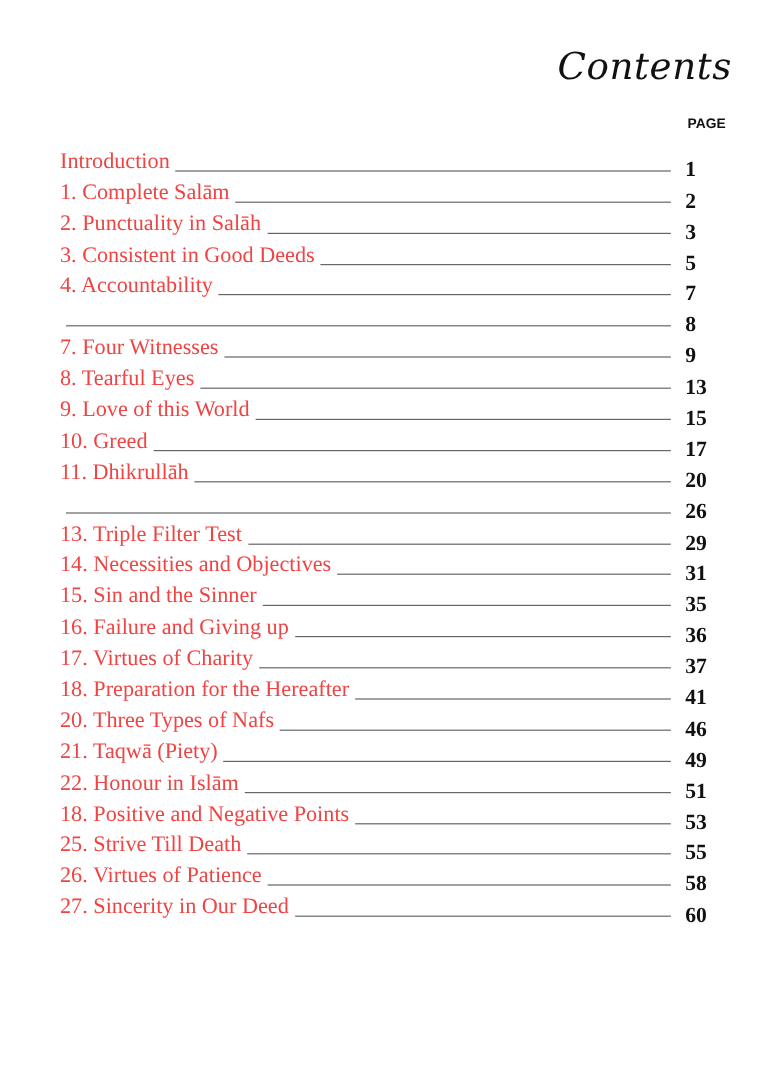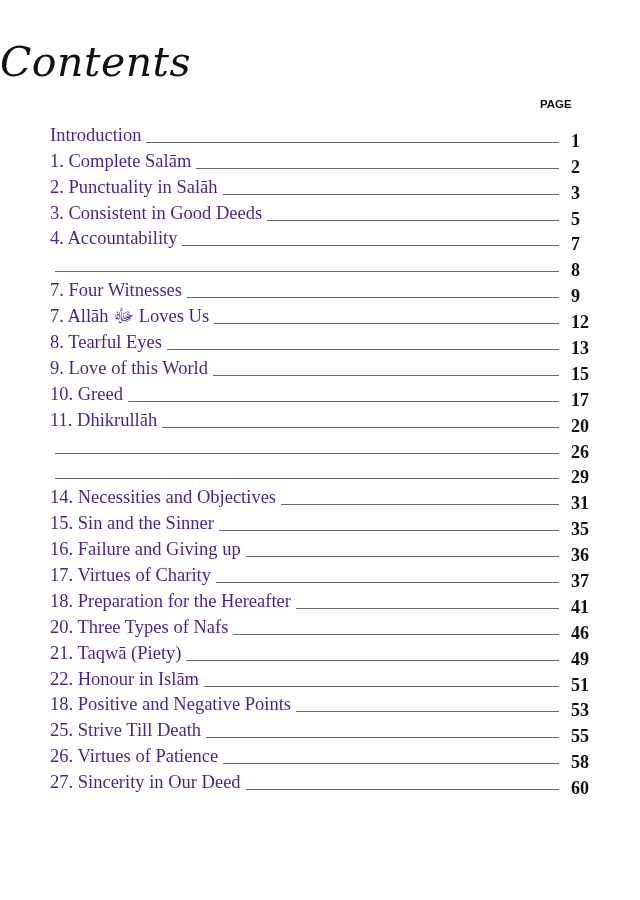--- a/index.html
+++ b/index.html
@@ -1,35 +1,35 @@
 <!DOCTYPE html>
 <html><head>
 <meta charset="utf-8">
 <style>
   html, body { margin: 0; padding: 0; background: #ffffff; }
   body { width: 640px; height: 900px; position: relative; overflow: hidden; }
   .title {
     position: absolute; left: 0; width: 610px; top: 38px;
-    text-align: left;
+    text-align: right;
     font-family: "DejaVu Serif", serif; font-style: italic;
-    font-size: 41px; color: #111111; letter-spacing: 0.5px;
+    font-size: 31px; color: #111111; letter-spacing: 0.5px;
   }
   .page-label {
-    position: absolute; left: 540px; top: 98px;
+    position: absolute; left: 573px; top: 98px;
     font-family: "Liberation Sans", sans-serif; font-weight: bold;
     font-size: 11.5px; color: #111111;
   }
   .toc { position: absolute; left: 50px; top: 120px; width: 545px; }
   .row {
     position: relative; height: 25.9px;
     display: flex; align-items: flex-end;
   }
   .entry {
     font-family: "Liberation Serif", serif; font-size: 18.5px;
-    color: #4c1d95; white-space: nowrap; line-height: 22px;
+    color: #ef4444; white-space: nowrap; line-height: 22px;
   }
   .leader {
     flex: 1; margin-left: 5px; margin-right: 12px;
     border-bottom: 1.6px solid #666666; height: 0; margin-bottom: 3px;
   }
   .num {
     width: 24px; text-align: left;
     font-family: "Liberation Serif", serif; font-weight: bold;
     font-size: 18px; color: #111111; line-height: 22px;
     margin-bottom: -6px;
@@ -70,25 +70,20 @@
     <div class="row">
       <span class="leader"></span>
       <span class="num">8</span>
     </div>
     <div class="row">
       <span class="entry">7. Four Witnesses</span>
       <span class="leader"></span>
       <span class="num">9</span>
     </div>
     <div class="row">
-      <span class="entry">7. Allāh ﷻ Loves Us</span>
-      <span class="leader"></span>
-      <span class="num">12</span>
-    </div>
-    <div class="row">
       <span class="entry">8. Tearful Eyes</span>
       <span class="leader"></span>
       <span class="num">13</span>
     </div>
     <div class="row">
       <span class="entry">9. Love of this World</span>
       <span class="leader"></span>
       <span class="num">15</span>
     </div>
     <div class="row">
@@ -99,20 +94,21 @@
     <div class="row">
       <span class="entry">11. Dhikrullāh</span>
       <span class="leader"></span>
       <span class="num">20</span>
     </div>
     <div class="row">
       <span class="leader"></span>
       <span class="num">26</span>
     </div>
     <div class="row">
+      <span class="entry">13. Triple Filter Test</span>
       <span class="leader"></span>
       <span class="num">29</span>
     </div>
     <div class="row">
       <span class="entry">14. Necessities and Objectives</span>
       <span class="leader"></span>
       <span class="num">31</span>
     </div>
     <div class="row">
       <span class="entry">15. Sin and the Sinner</span>

